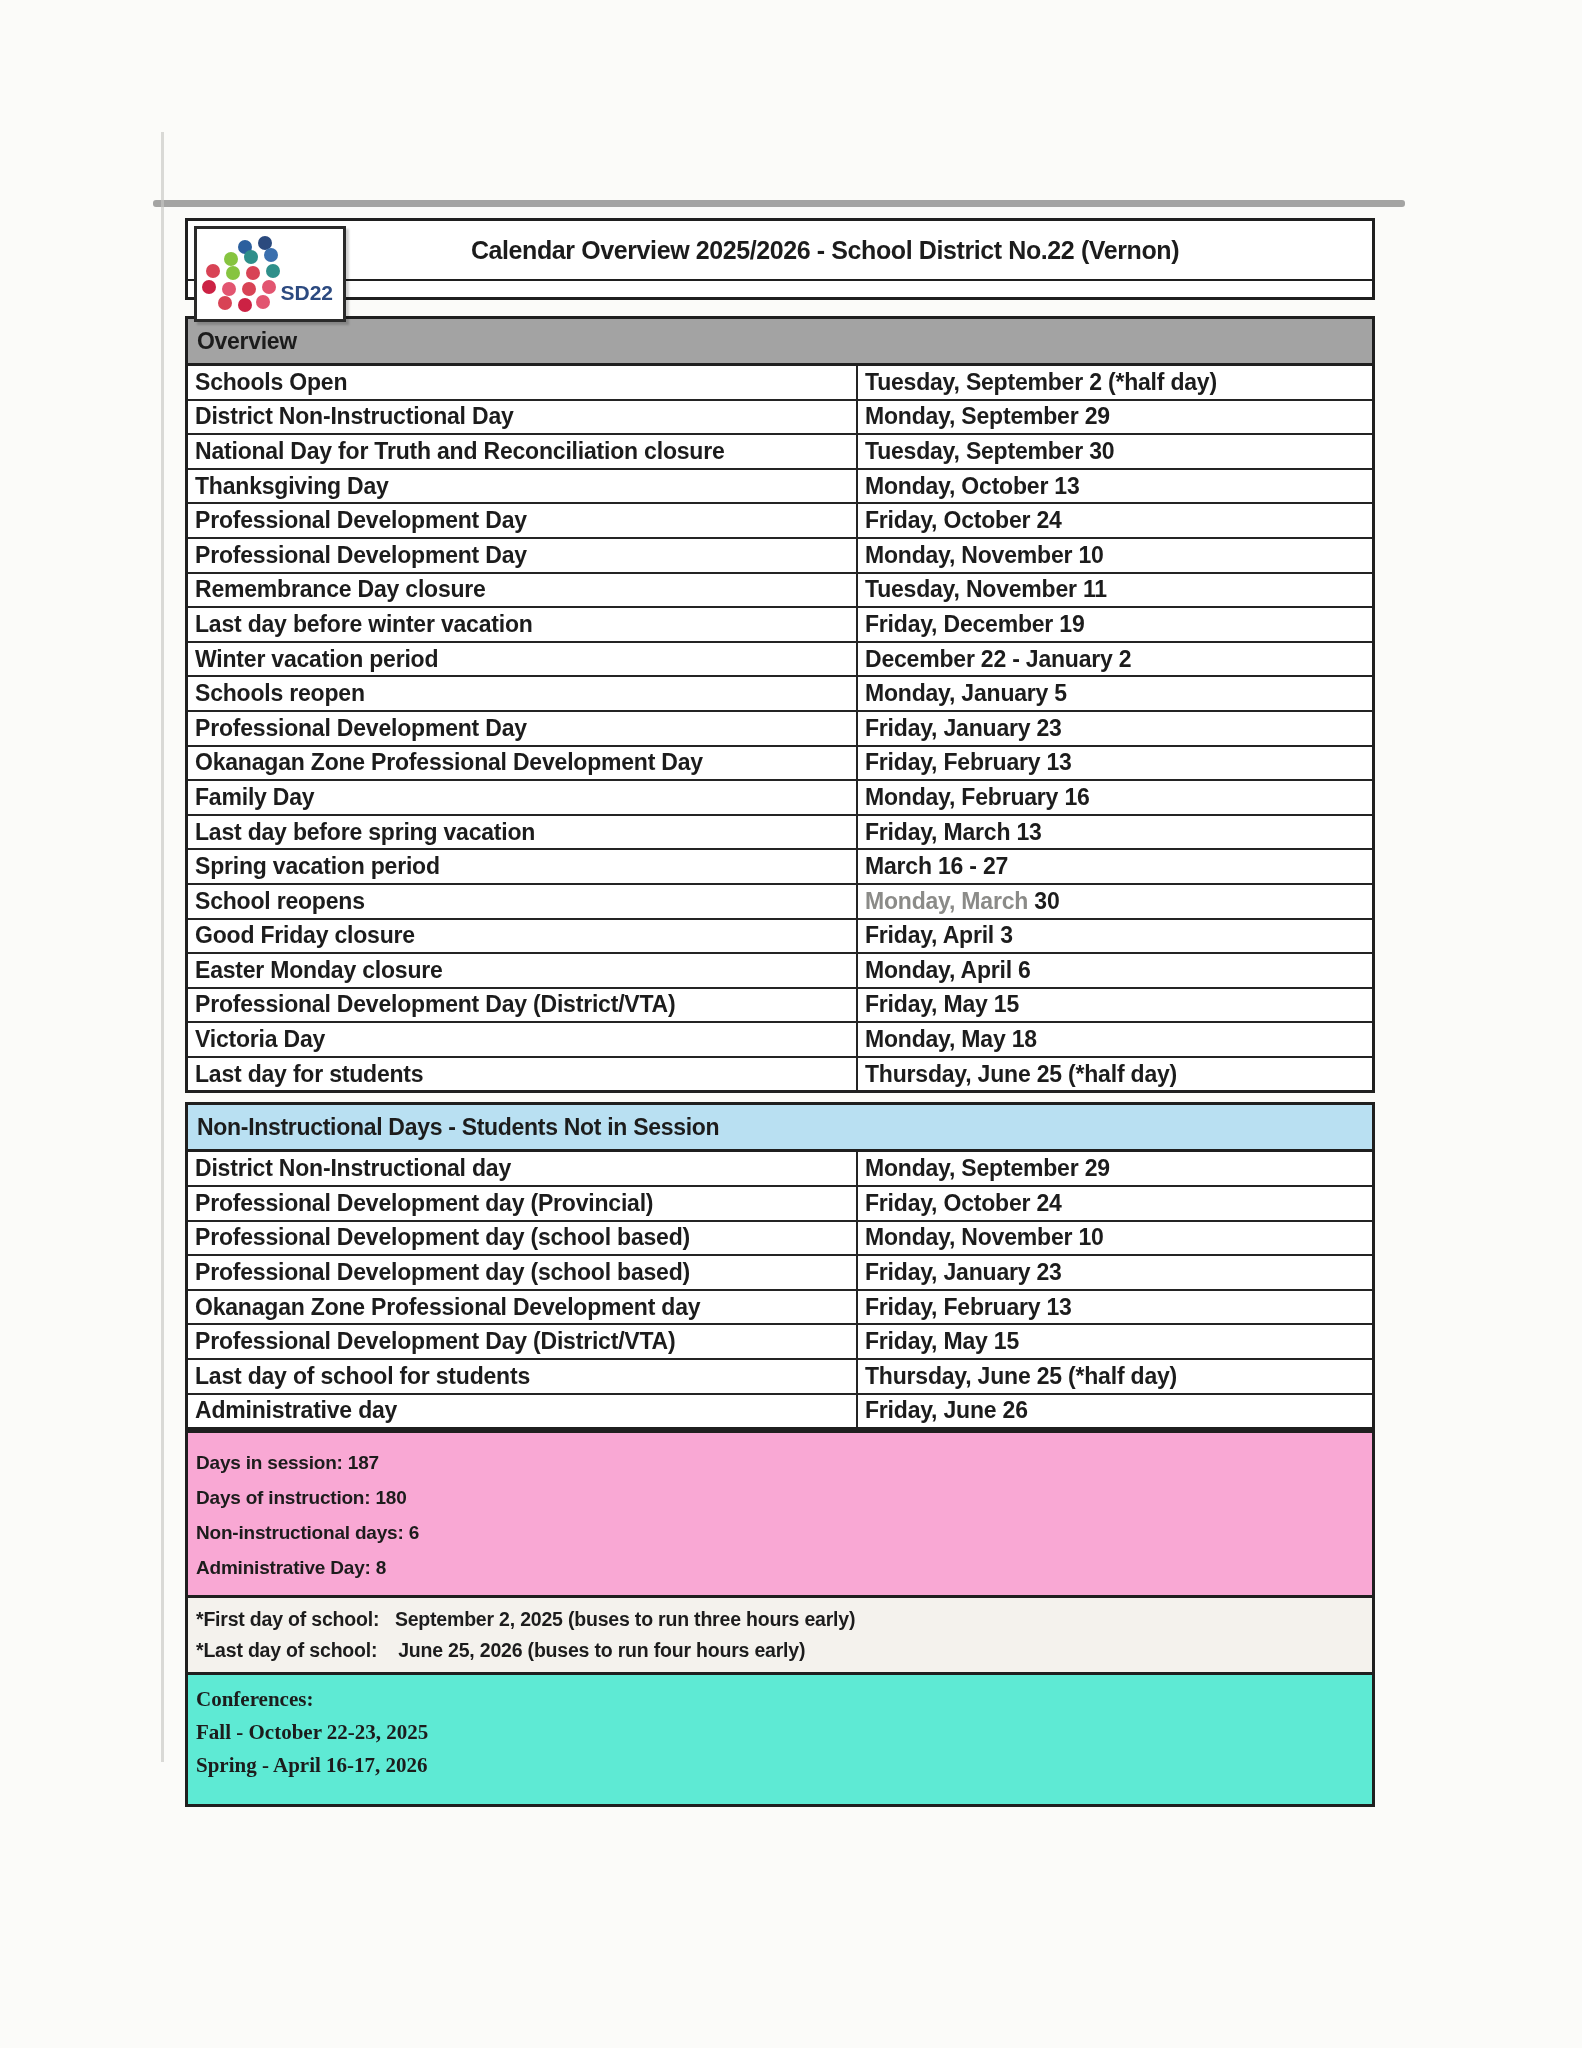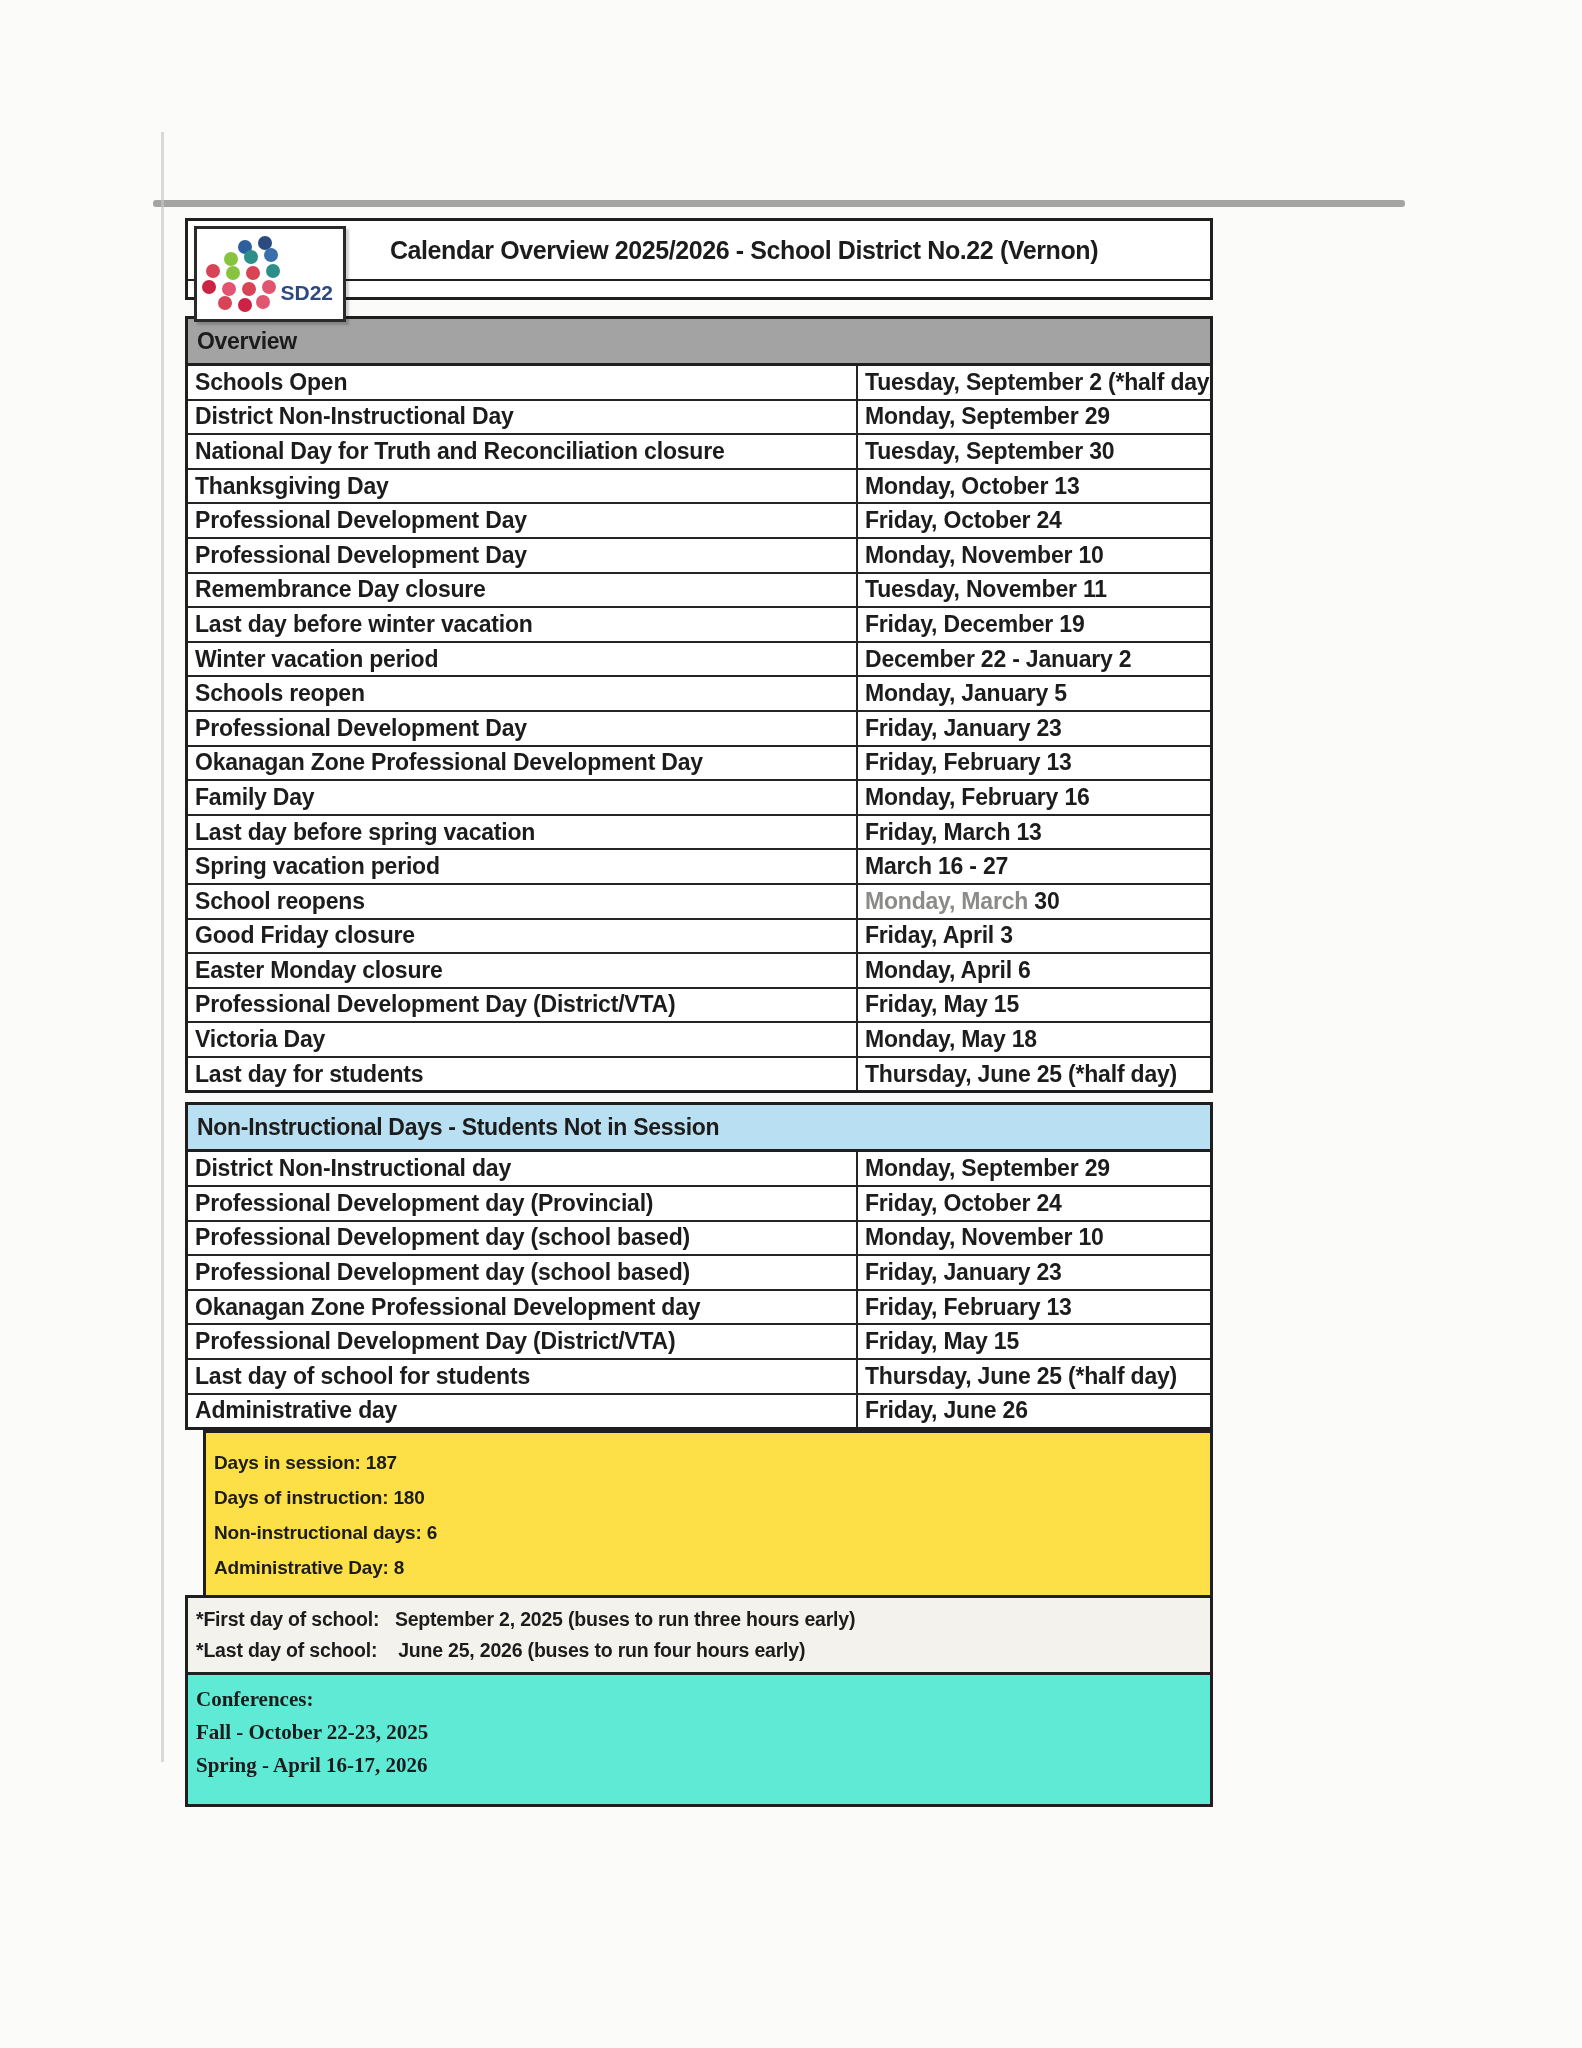--- a/index.html
+++ b/index.html
@@ -14,21 +14,21 @@
   
   .scan-top-line{
     position:absolute;left:153px;top:200px;width:1252px;height:7px;
     background:#4d4d4d;opacity:.5;border-radius:3px;
   }
   .scan-left-line{
     position:absolute;left:161px;top:132px;width:3px;height:1630px;
     background:#c6c6c3;opacity:.65;
   }
   .doc{
-    position:absolute;left:185px;top:218px;width:1028px;
+    position:absolute;left:185px;top:218px;width:1190px;
   }
   .box{box-sizing:border-box;border:3px solid #1f1f1f;background:#fff;}
   
   .header-box{position:relative;height:82px;}
   .title-row{
     height:58px;border-bottom:2px solid #1f1f1f;
     display:flex;align-items:center;justify-content:center;
     padding-left:90px;
   }
   .title{
@@ -61,23 +61,22 @@
     height:32.6px;border-bottom:2px solid #242424;
     font-size:23px;font-weight:700;letter-spacing:-0.2px;
   }
   .row:last-child{border-bottom:none;}
   .cell{box-sizing:border-box;padding:1px 7px;white-space:nowrap;overflow:hidden;}
   .cell.label{width:670px;border-right:2px solid #242424;height:100%;display:flex;align-items:center;}
   .cell.date{flex:1;}
   .muted{color:#8b8b88;}
   
   .summary{
-    margin-top:0;background:#fde047;
+    margin-top:0;background:#f9a8d4;
     padding:12px 8px 10px 8px;
-    margin-left:18px;
   }
   .summary-line{
     font-size:19px;font-weight:700;line-height:35px;letter-spacing:-0.2px;
   }
   
   .busnotes{
     margin-top:-3px;background:#f4f2ed;
     padding:6px 8px;
   }
   .bus-line{

